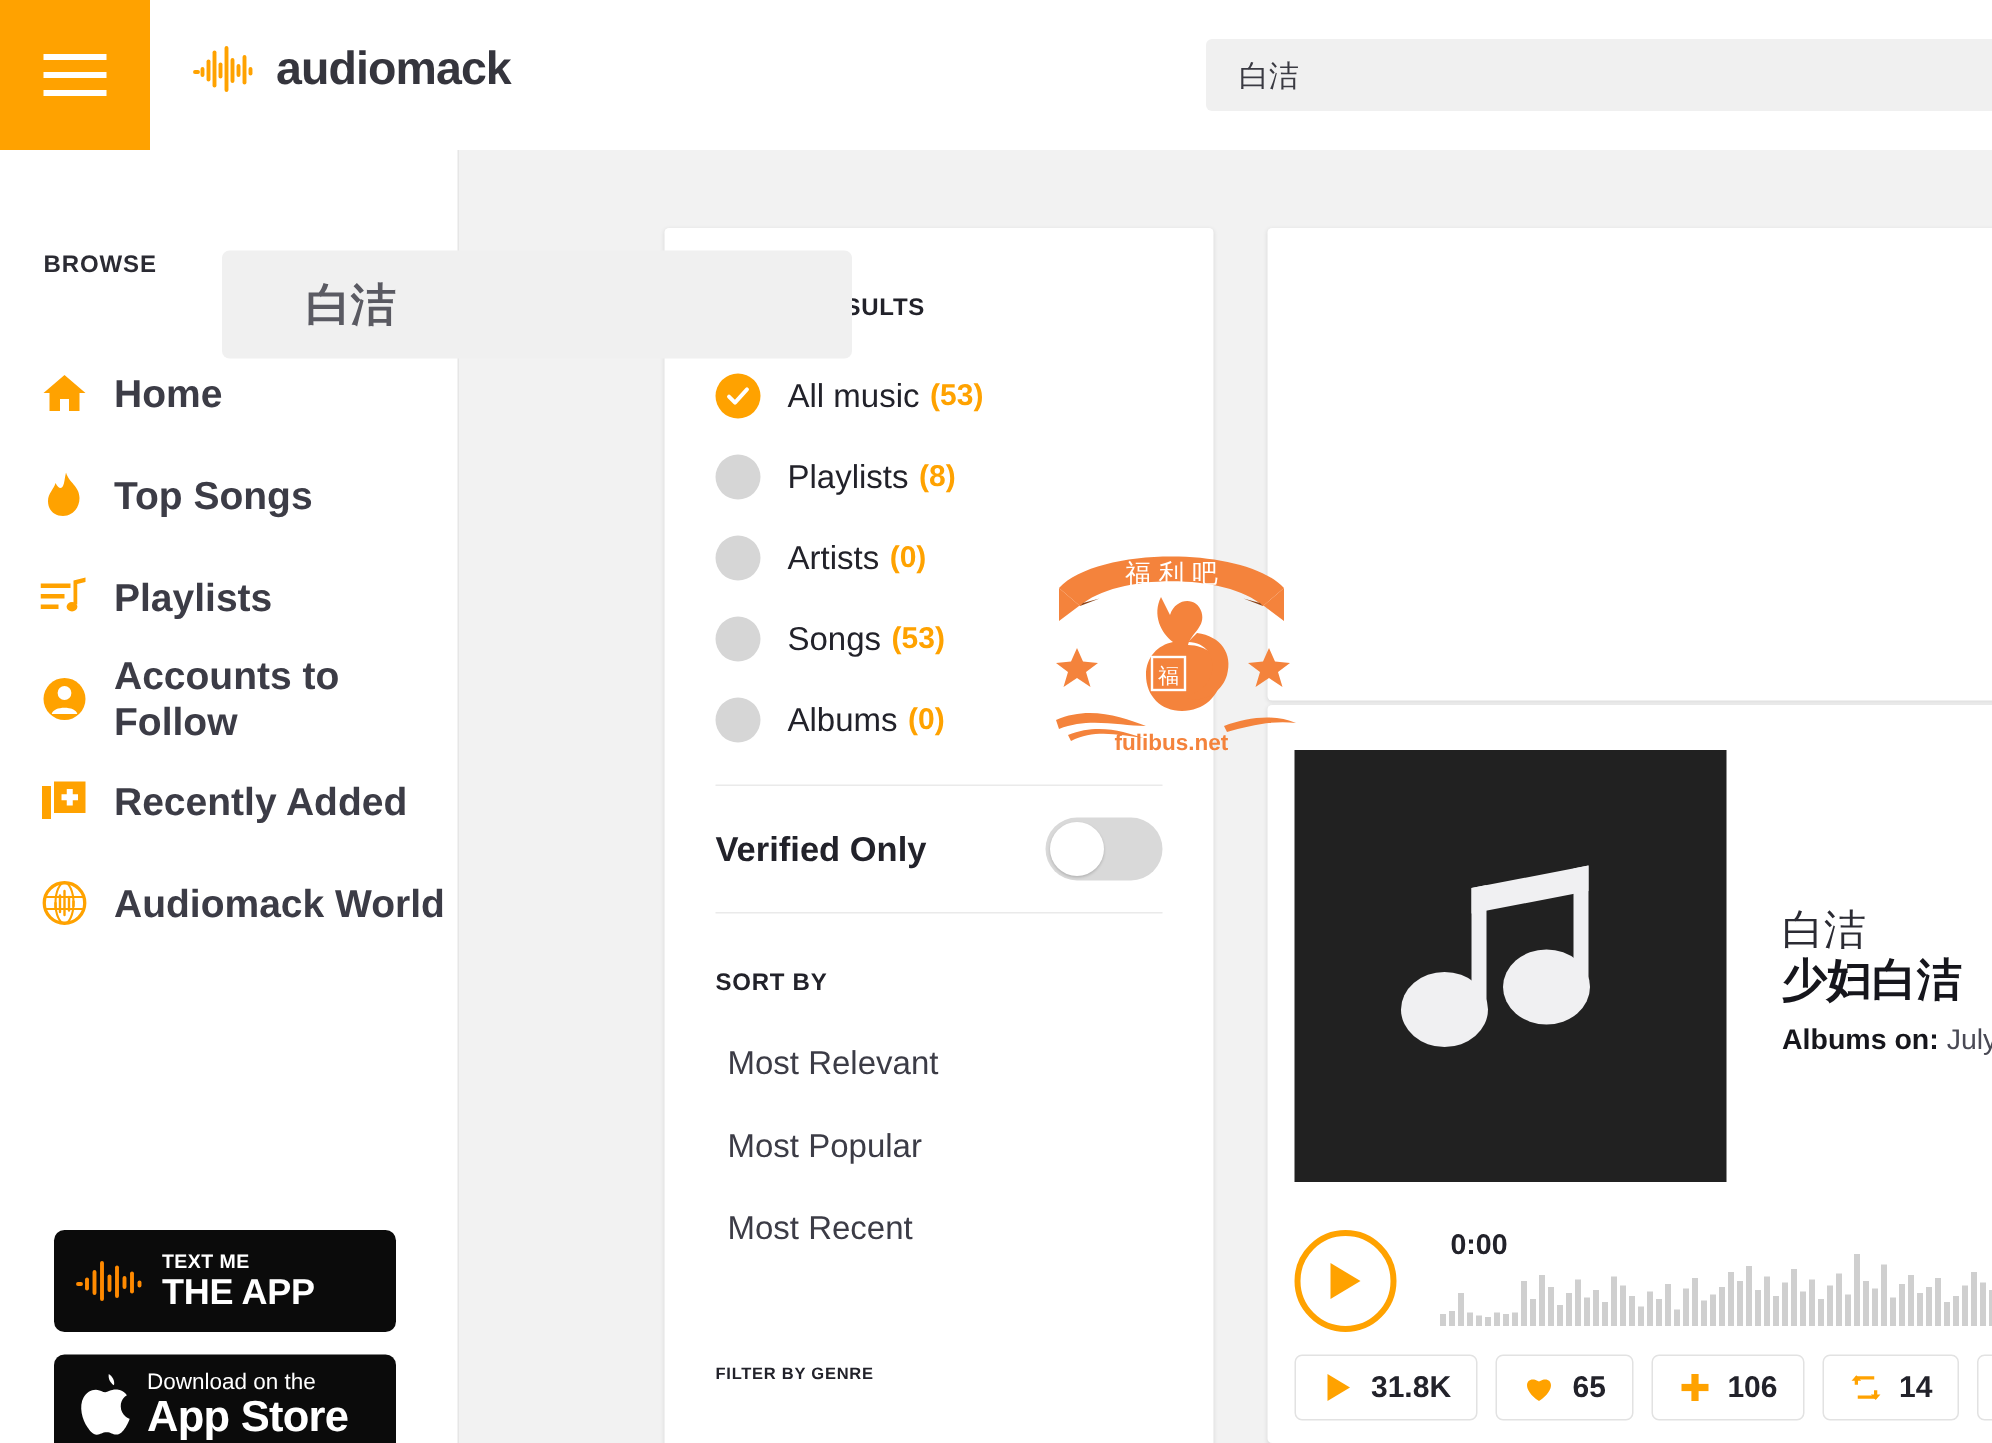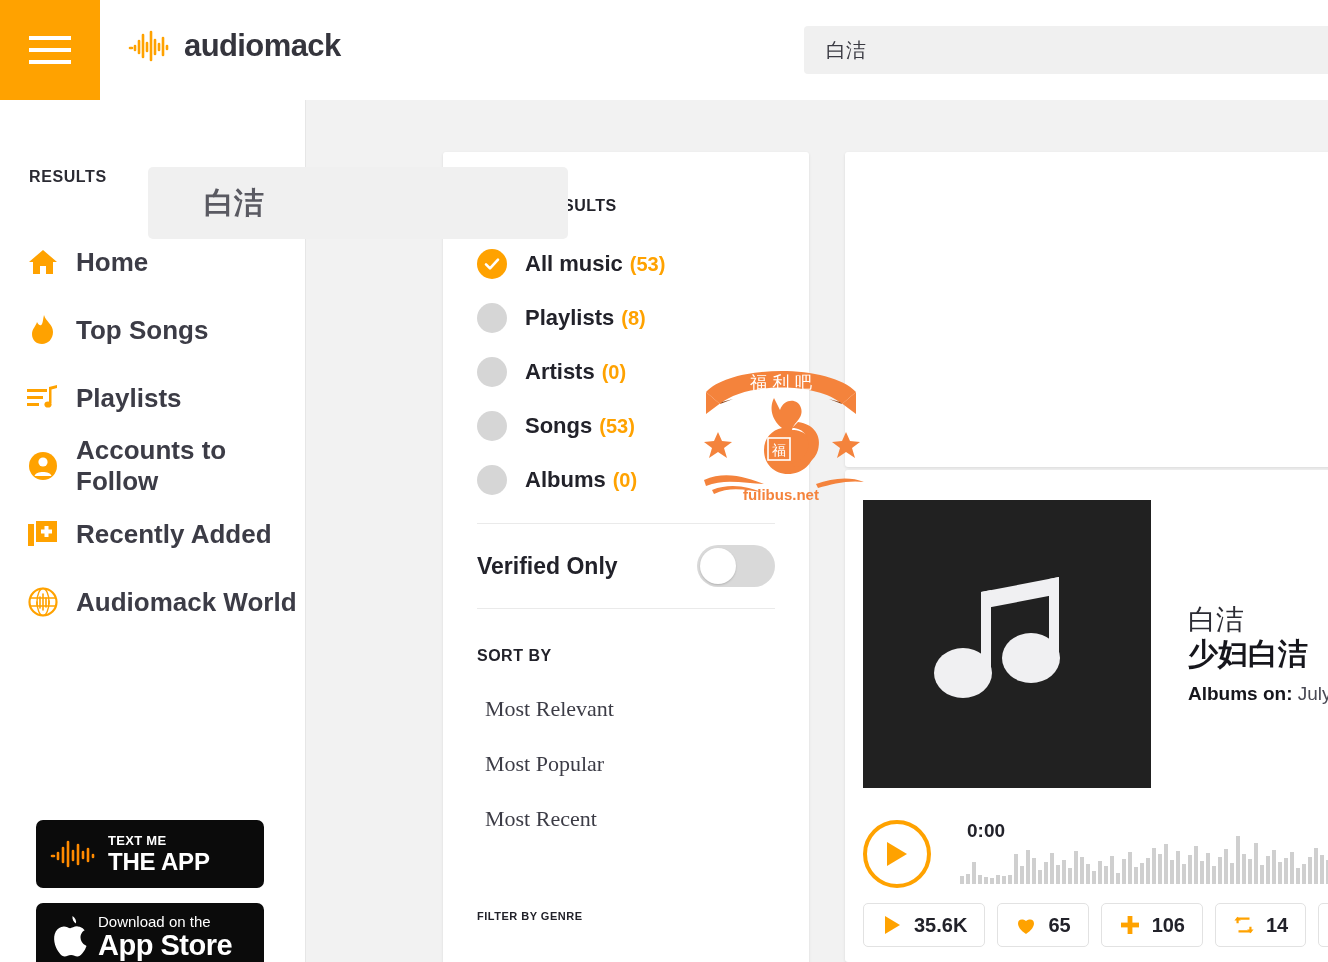--- a/index.html
+++ b/index.html
@@ -101,21 +101,21 @@
     display: flex; align-items: center; height: 54px; cursor: pointer;
   }
   .radio {
     width: 30px; height: 30px; border-radius: 50%;
     background: #d6d6d6; flex: 0 0 30px;
     display: flex; align-items: center; justify-content: center;
   }
   .radio.on { background: #ffa200; }
   .radio .chk { width: 16px; height: 16px; }
   .filter-label {
-    margin-left: 18px; font-size: 22px; font-weight: 700; color: #22222a;
+    margin-left: 18px; font-size: 22px; font-weight: 400; color: #22222a;
   }
   .filter-count {
     margin-left: 7px; font-size: 20px; font-weight: 700; color: #ffa200;
   }
   .divider { height: 1px; background: #eaeaea; margin: 16px 34px 0; }
   .verified-row {
     display: flex; align-items: center; justify-content: space-between;
     height: 84px; padding: 0 34px;
   }
   .verified-label { font-size: 23px; font-weight: 700; color: #22222a; }
@@ -130,21 +130,20 @@
   }
   .sortby-title {
     font-size: 16px; font-weight: 700; letter-spacing: 0.5px;
     color: #22222a; padding: 38px 0 0 34px;
   }
   .sort-list { margin-top: 16px; position: relative; }
   .sort-row {
     height: 55px; display: flex; align-items: center;
     padding-left: 42px; font-size: 22px; color: #3c3c46; cursor: pointer;
     position: relative;
-    font-family: Liberation Serif, serif;
   }
   .sort-row.active::before {
     content: ""; position: absolute; left: -34px; top: 6px;
     width: 9px; height: 46px; background: #ffa200;
   }
   .genre-title {
     font-size: 11px; font-weight: 700; letter-spacing: 0.5px;
     color: #22222a; padding: 64px 0 0 34px;
   }
 
@@ -242,21 +241,21 @@
         </g>
       </svg>
       <span class="brand-name">audiomack</span>
     </div>
     <div class="search-wrap">
       <input class="search-input" type="text" value="白洁" placeholder="Search Audiomack" style="">
     </div>
   </div>
 
   <div class="sidebar">
-    <div class="browse-title">RESULTS</div>
+    <div class="browse-title">BROWSE</div>
 
     <div class="nav">
 
       <div class="nav-item">
         <span class="nav-icon">
           <svg width="30" height="28" viewBox="0 0 30 28">
               <path fill="#ffa200" d="M15 2 L29 14 L25 14 L25 26 L18 26 L18 18 L12 18 L12 26 L5 26 L5 14 L1 14 Z"></path>
             </svg>
         </span>
         <span class="nav-label">Home</span>
@@ -522,21 +521,21 @@
       <i style="height: 36px;"></i>
       <i style="height: 29px;"></i>
       <i style="height: 24px;"></i>
     </div>
 
   <div class="stats">
     <div class="stat">
       <svg class="stat-icon" viewBox="0 0 22 22">
           <path d="M4 2 L19 11 L4 20 Z" fill="#ffa200"></path>
         </svg>
-      <span class="val">35.6K</span>
+      <span class="val">31.8K</span>
     </div>
     <div class="stat">
       <svg class="stat-icon" viewBox="0 0 22 22">
         <path d="M11 20 C-2 11.5 3 2 11 7 C19 2 24 11.5 11 20 Z" fill="#ffa200"></path>
       </svg>
       <span class="val">65</span>
     </div>
     <div class="stat">
       <svg class="stat-icon" viewBox="0 0 22 22">
         <rect x="8.6" y="2" width="4.8" height="18" fill="#ffa200"></rect>

